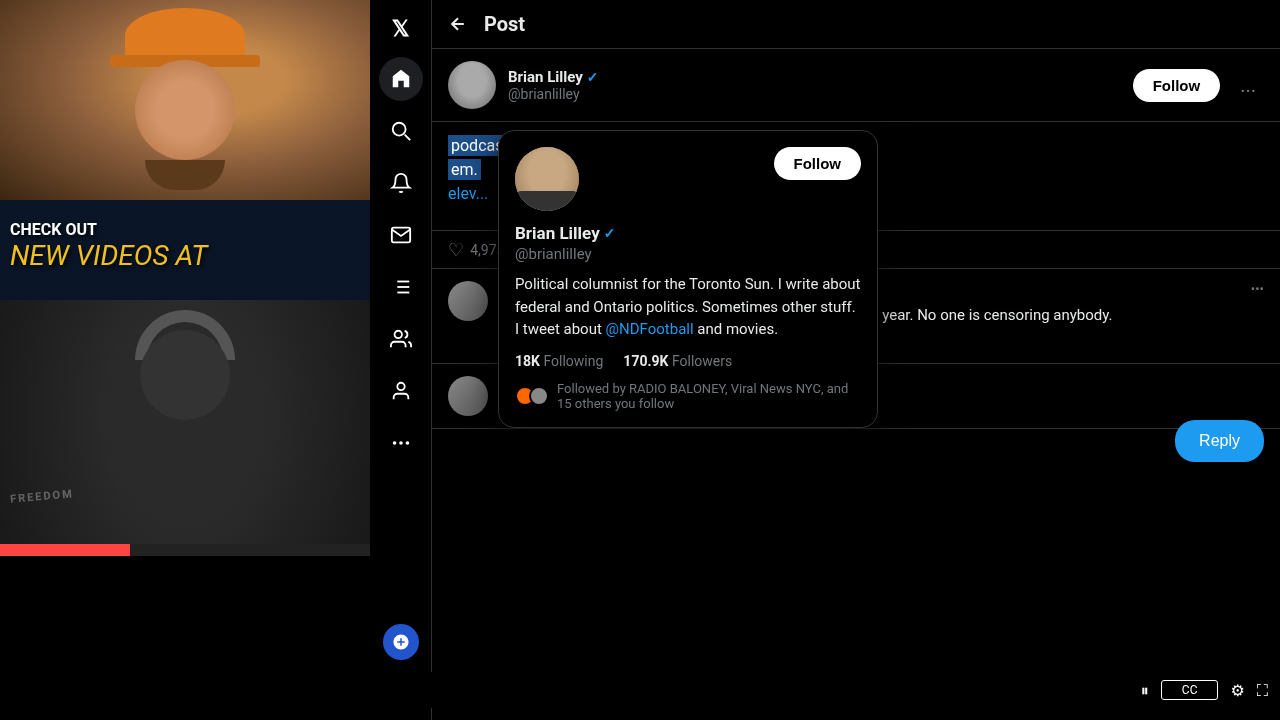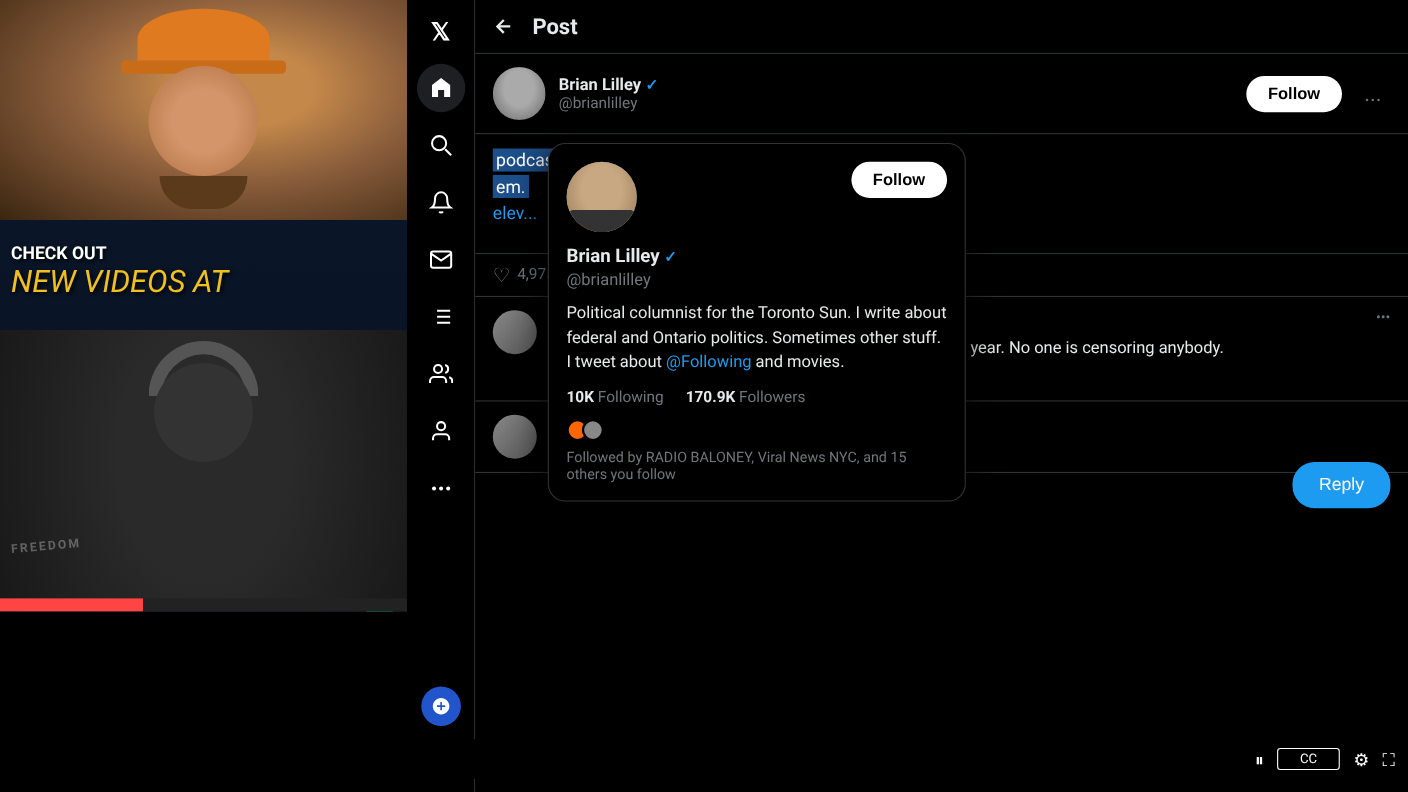--- a/index.html
+++ b/index.html
@@ -612,25 +612,24 @@
       font-weight: 700;
       color: #e7e9ea;
     }
 
     .stat-label {
       color: #71767b;
     }
 
     .hover-followers-note {
       display: flex;
-      align-items: flex-start;
+      align-items: center;
       gap: 8px;
       font-size: 13px;
       color: #71767b;
-      flex-direction: column;
     }
 
     .followers-avatars {
       display: flex;
     }
 
     .small-avatar {
       width: 20px;
       height: 20px;
       border-radius: 50%;
@@ -906,26 +905,26 @@
       <button class="hover-follow-btn">Follow</button>
     </div>
 
     <div class="hover-name">
       <span>Brian Lilley</span>
       <span class="verified-badge">✓</span>
     </div>
     <div class="hover-handle">@brianlilley</div>
 
     <div class="hover-bio">
-      Political columnist for the Toronto Sun. I write about federal and Ontario politics. Sometimes other stuff. I tweet about <span class="mention">@Following</span> and movies.
+      Political columnist for the Toronto Sun. I write about federal and Ontario politics. Sometimes other stuff. I tweet about <span class="mention">@NDFootball</span> and movies.
     </div>
 
     <div class="hover-stats">
       <div class="stat-item">
-        <span class="stat-num">10K</span>
+        <span class="stat-num">18K</span>
         <span class="stat-label"> <span>Following</span></span>
       </div>
       <div class="stat-item">
         <span class="stat-num">170.9K</span>
         <span class="stat-label"> <span>Followers</span></span>
       </div>
     </div>
 
     <div class="hover-followers-note">
       <div class="followers-avatars">

